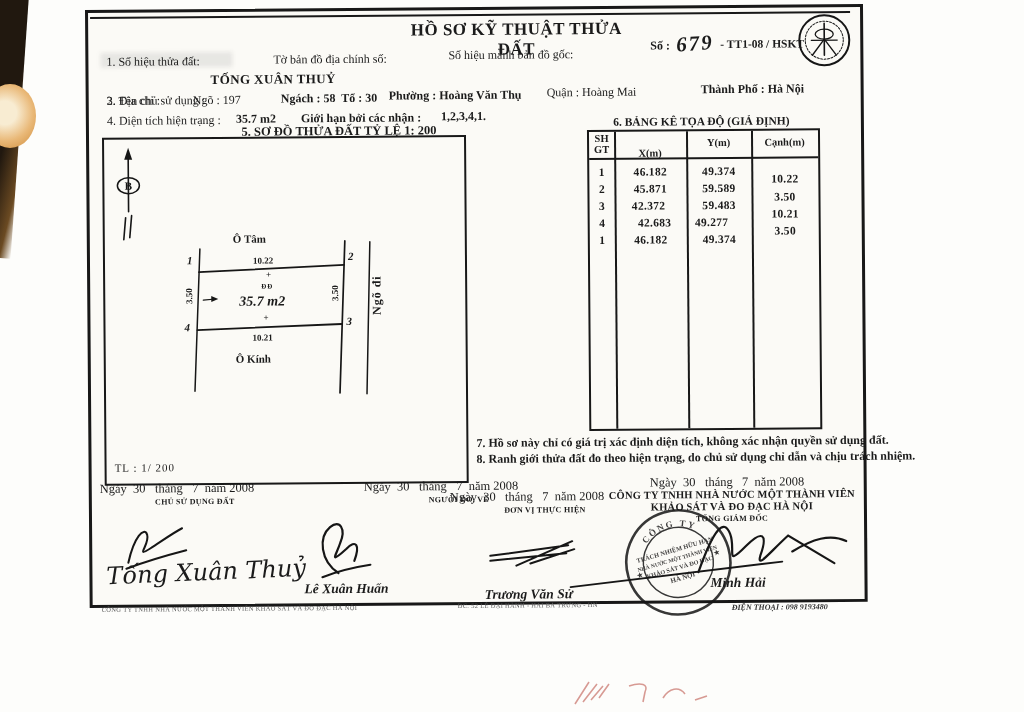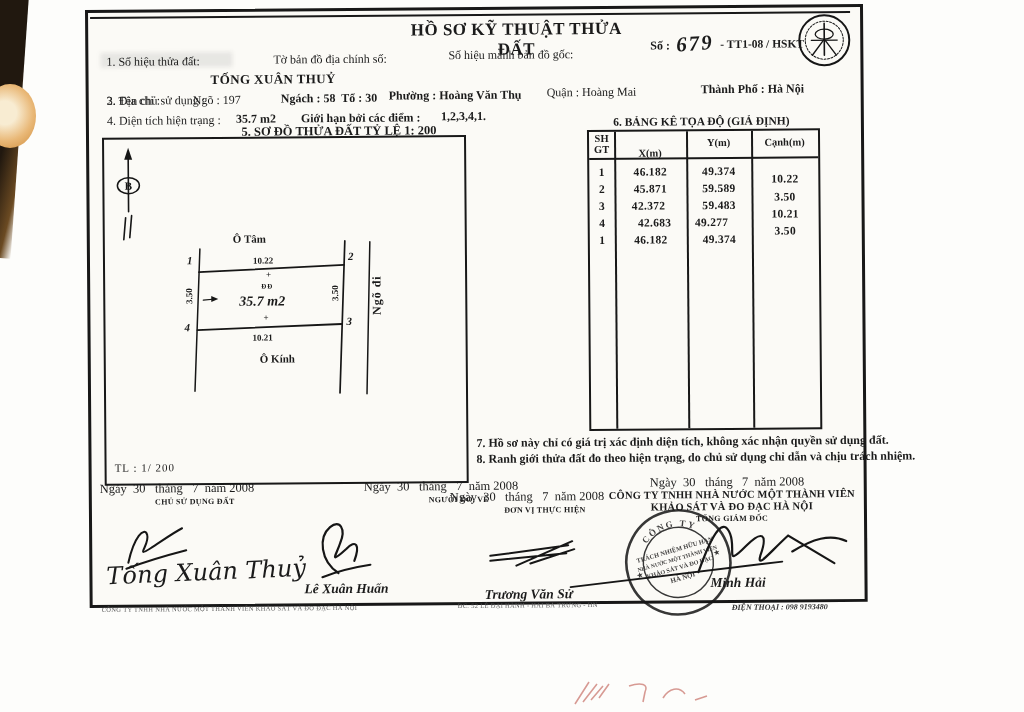--- a/index.html
+++ b/index.html
@@ -93,21 +93,21 @@
 
     <div class="abs f" style="left:18px;top:81px;">3. Địa chỉ :</div>
     <div class="abs f" style="left:104px;top:81px;">Ngõ : 197</div>
     <div class="abs f fb" style="left:192px;top:80px;">Ngách : 58  Tổ : 30</div>
     <div class="abs f fb" style="left:300px;top:78px;">Phường : Hoàng Văn Thụ</div>
     <div class="abs f" style="left:458px;top:76px;">Quận : Hoàng Mai</div>
     <div class="abs f fb" style="left:612px;top:74px;">Thành Phố : Hà Nội</div>
 
     <div class="abs f" style="left:18px;top:101px;">4. Diện tích hiện trạng :</div>
     <div class="abs f fb" style="left:147px;top:100px;">35.7 m2</div>
-    <div class="abs f fb" style="left:212px;top:100px;">Giới hạn bởi các điểm :</div>
+    <div class="abs f fb" style="left:212px;top:100px;">Giới hạn bởi các nhận :</div>
     <div class="abs f fb" style="left:352px;top:99px;">1,2,3,4,1.</div>
 
     <div class="abs sec5" style="left:120px;top:113px;width:260px;text-align:center;">5. SƠ ĐỒ THỬA ĐẤT TỶ LỆ  1: 200</div>
 
     <div id="sketchbox" class="abs">
       <svg style="left:0;top:0;" width="360" height="344" viewBox="0 0 360 344">
 
         <line x1="24" y1="18" x2="24" y2="72" class="ink" stroke-width="1.6"></line>
         <polygon points="24,8 20,20 28,20" fill="#161616"></polygon>
         <ellipse cx="24" cy="46" rx="11" ry="8" class="ink" stroke-width="1.5"></ellipse>
@@ -120,21 +120,21 @@
 
         <line x1="265" y1="104" x2="261" y2="256" class="ink" stroke-width="1.5"></line>
 
         <line x1="94" y1="133" x2="239" y2="127" class="ink" stroke-width="1.8"></line>
         <line x1="92" y1="191" x2="236" y2="186" class="ink" stroke-width="1.8"></line>
 
         <line x1="98" y1="161" x2="110" y2="160" class="ink" stroke-width="1.2"></line>
         <polygon points="113,160 106,157 106,163" fill="#161616"></polygon>
       </svg>
       <div class="abs sk-label" style="left:128px;top:94px;">Ô Tâm</div>
-      <div class="abs sk-label" style="left:130px;top:214px;margin-left:24px;">Ô Kính</div>
+      <div class="abs sk-label" style="left:130px;top:214px;">Ô Kính</div>
       <div class="abs ngo rot" style="left:252px;top:150px;">Ngõ đi</div>
       <div class="abs sk-corner" style="left:82px;top:115px;">1</div>
       <div class="abs sk-corner" style="left:243px;top:112px;">2</div>
       <div class="abs sk-corner" style="left:241px;top:177px;">3</div>
       <div class="abs sk-corner" style="left:79px;top:182px;">4</div>
       <div class="abs sk-num" style="left:148px;top:117px;">10.22</div>
       <div class="abs sk-num" style="left:147px;top:194px;">10.21</div>
       <div class="abs sk-num rot" style="left:76px;top:152px;">3.50</div>
       <div class="abs sk-num rot" style="left:222px;top:150px;">3.50</div>
       <div class="abs sk-num" style="left:161px;top:131px;">+</div>

